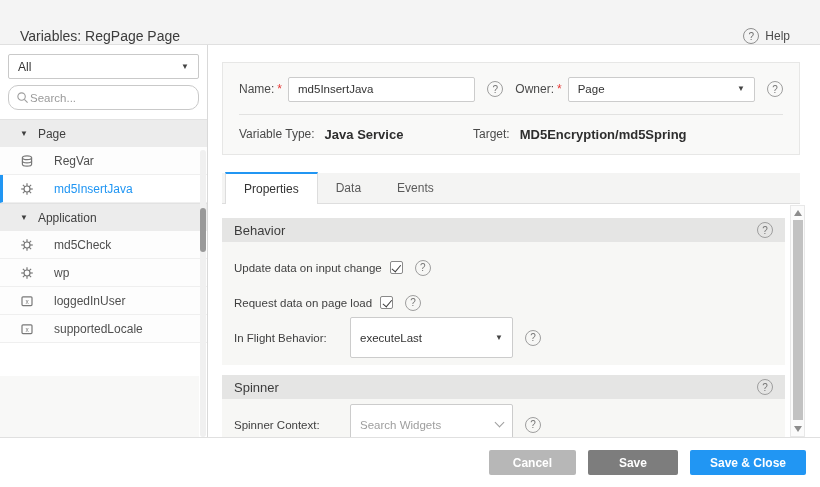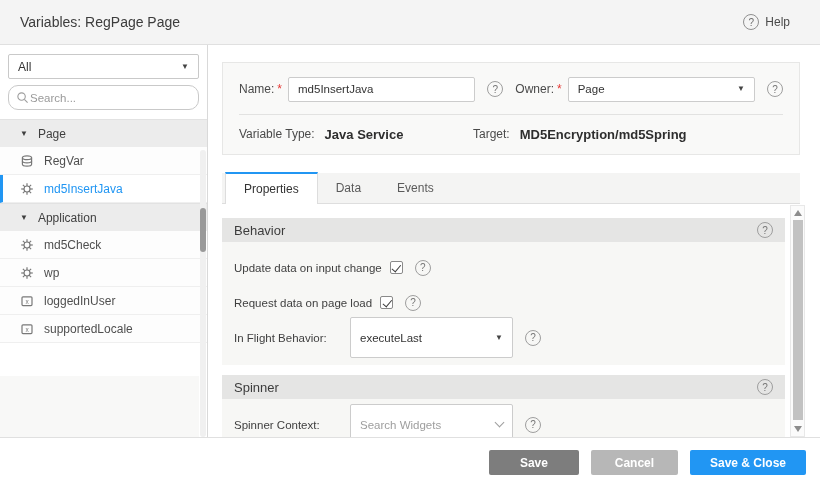--- a/index.html
+++ b/index.html
@@ -2,21 +2,21 @@
 <html><head>
 <meta charset="utf-8">
 <style>
   * { margin:0; padding:0; box-sizing:border-box; }
   html,body { background:#e9e9e9; }
   body { font-family:"Liberation Sans", sans-serif; }
   #app { position:relative; width:820px; height:487px; background:#fff; overflow:hidden; }
 
   
   .header { position:absolute; left:0; top:0; width:820px; height:45px; background:#f4f4f4;
-            border-bottom:1px solid #e0e0e0; display:flex; align-items:center; padding:0 30px 0 20px; }
+            border-bottom:1px solid #e0e0e0; display:flex; align-items:flex-end; padding:0 30px 0 20px; }
   .title { font-size:14px; color:#3c3c3c; }
   .help-link { margin-left:auto; display:flex; align-items:center; gap:6px; font-size:12px; color:#4a4a4a; cursor:pointer; }
   .help-circle { width:16px; height:16px; border:1px solid #8f8f8f; border-radius:50%;
                  display:flex; align-items:center; justify-content:center; font-size:10px; color:#6d6d6d; background:transparent; }
 
   
   .sidebar { position:absolute; left:0; top:45px; width:208px; bottom:50px; background:#fff; border-right:1px solid #d9d9d9; }
   .new-var-btn { display:block; margin:8px 8px 0; width:184px; height:25px; background:#2196f3; color:#fff;
                  font-weight:bold; font-size:12px; border:none; border-radius:2px; text-align:center; line-height:25px; cursor:pointer;
                  font-family:"Liberation Sans", sans-serif; }
@@ -25,21 +25,21 @@
   .caret { margin-left:auto; font-size:8px; color:#444; line-height:1; }
   .side-search { margin:6px 8px 0; height:25px; border:1px solid #c9c9c9; border-radius:10px; background:#fff;
                  display:flex; align-items:center; padding:0 7px; gap:1px; }
   .side-search input { border:none; outline:none; flex:1; font-size:11.5px; color:#333; font-family:"Liberation Sans", sans-serif; min-width:0; }
   .side-search input::placeholder { color:#9a9a9a; }
 
   .tree { margin-top:9px; }
   .tree-row { height:28px; display:flex; align-items:center; font-size:12px; cursor:pointer; }
   .tree-group { background:#ececec; border-top:1px solid #e2e2e2; color:#3f3f3f; padding-left:20px; gap:10px; }
   .group-arrow { font-size:8px; color:#3f3f3f; line-height:1; }
-  .tree-item { padding-left:20px; gap:10px; border-bottom:1px solid #efefef; color:#4f4f4f; background:#fdfdfd; }
+  .tree-item { padding-left:20px; gap:20px; border-bottom:1px solid #efefef; color:#4f4f4f; background:#fdfdfd; }
   .tree-item.selected { border-left:3px solid #2196f3; padding-left:17px; color:#2196f3; background:#fff; }
   .tree-icon { width:14px; height:14px; flex:0 0 14px; }
   .side-filler { position:absolute; left:0; right:8px; top:331px; bottom:0; background:#f8f8f7; }
   .side-scroll { position:absolute; right:1px; top:105px; width:6px; height:287px; background:#f0f0f0; border-radius:3px; }
   .side-scroll .thumb { position:absolute; top:58px; left:0; width:6px; height:44px; background:#999; border-radius:3px; }
 
   
   .main { position:absolute; left:208px; top:45px; right:0; bottom:50px; background:#fff; overflow:hidden; }
 
   .info-panel { position:absolute; left:14px; top:17px; width:578px; height:93px; background:#f9f9f8; border:1px solid #e7e7e6; }
@@ -305,18 +305,18 @@
     </div>
 
     <div class="v-scroll">
       <div class="arr-up"></div>
       <div class="thumb"></div>
       <div class="arr-down"></div>
     </div>
   </div>
 
   <div class="footer">
+    <button class="btn btn-cancel">Cancel</button>
     <button class="btn btn-save">Save</button>
-    <button class="btn btn-cancel">Cancel</button>
     <button class="btn btn-save-close">Save &amp; Close</button>
   </div>
 
 </div>
 
 </body></html>

